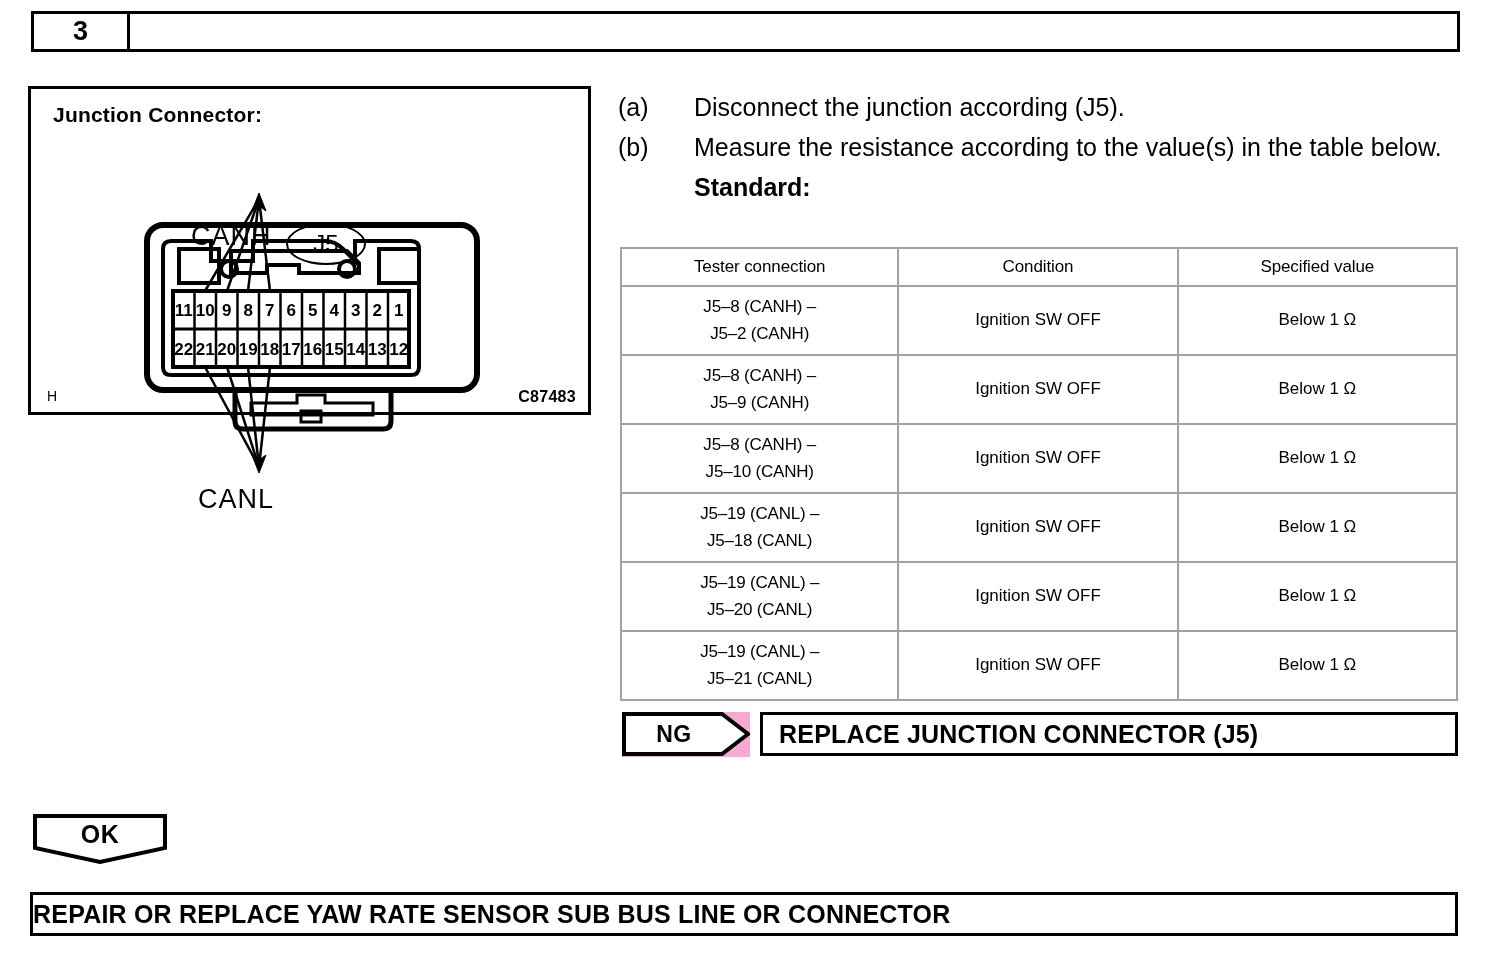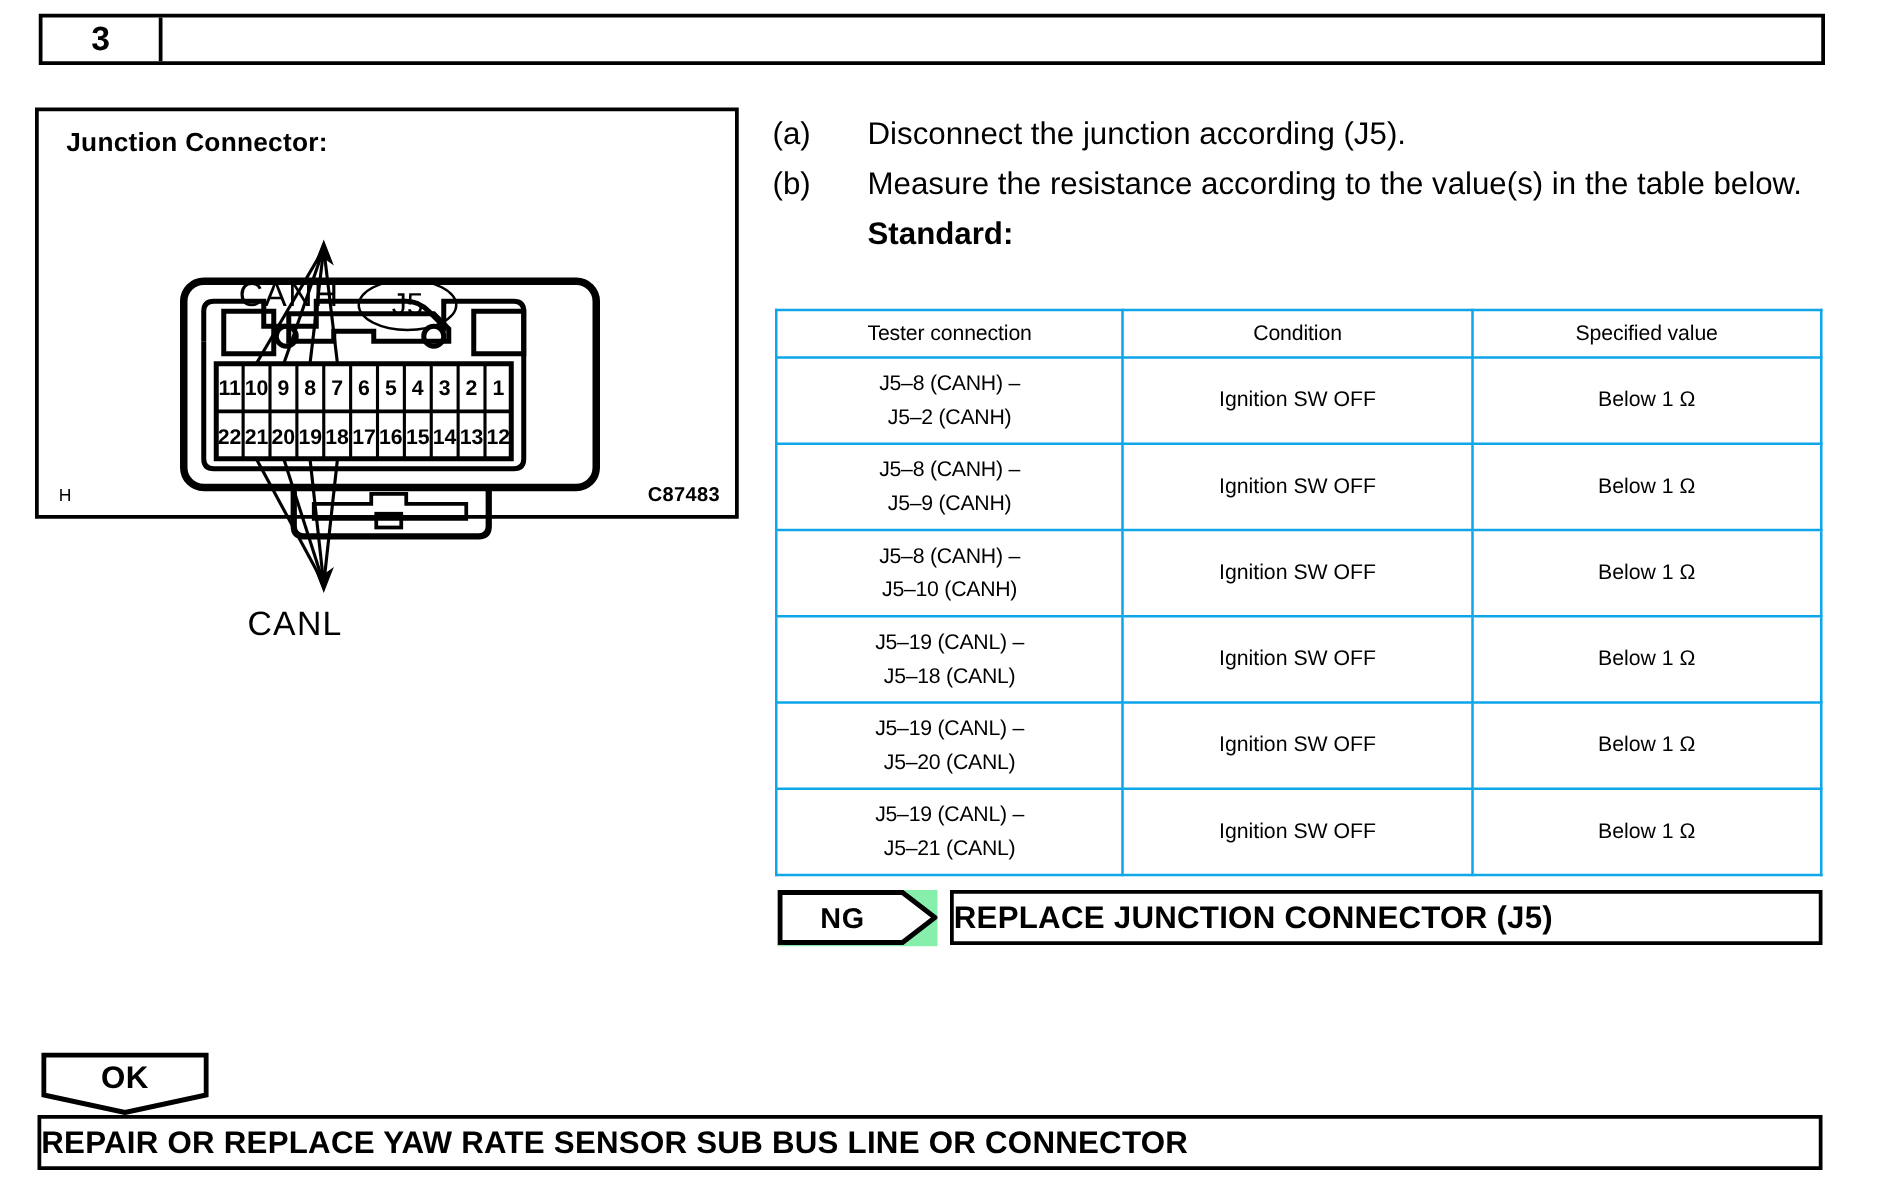--- a/index.html
+++ b/index.html
@@ -139,21 +139,21 @@
 
   
   #standard-table {
     position: absolute;
     left: 620px; top: 247px;
     width: 838px;
     border-collapse: collapse;
     background: #fff;
   }
   #standard-table th, #standard-table td {
-    border: 2px solid #0ea5e9;
+    border: 2px solid #a3a3a3;
     text-align: center;
     vertical-align: middle;
     font-size: 17px;
     line-height: 1.55;
   }
   #standard-table th {
     height: 38px;
     font-weight: normal;
     letter-spacing: -0.1px;
   }
@@ -167,50 +167,51 @@
   
   #ng-row {
     position: absolute;
     left: 622px; top: 712px;
     width: 836px; height: 44px;
   }
   #ng-badge {
     position: absolute;
     left: 0; top: 0;
     width: 128px; height: 45px;
-    background: #86efac;
+    background: #f9a8d4;
     border: 0;
   }
   #ng-badge-shape { position: absolute; left: 0; top: 0; }
   #ng-badge-label {
     position: absolute;
     left: 0; top: 0;
     width: 104px; height: 44px;
     display: flex; align-items: center; justify-content: center;
     font-size: 23px; font-weight: bold;
     letter-spacing: 0.5px;
   }
   #ng-action {
     position: absolute;
     left: 138px; top: 0;
     width: 698px; height: 44px;
     border: 3px solid #000;
     display: flex; align-items: center;
+    padding-left: 16px;
     background: #fff;
   }
   #ng-action span {
     font-size: 25px; font-weight: bold;
     letter-spacing: 0.2px; line-height: 1;
   }
 
   
   #ok-badge {
     position: absolute;
     left: 33px; top: 814px;
-    width: 125px; height: 50px; margin-top: 28px;
+    width: 125px; height: 50px;
   }
   #ok-badge-shape { position: absolute; left: 0; top: 0; }
   #ok-badge-label {
     position: absolute;
     left: 0; top: 0;
     width: 134px; height: 40px;
     display: flex; align-items: center; justify-content: center;
     font-size: 25px; font-weight: bold;
     letter-spacing: 0.5px;
   }

